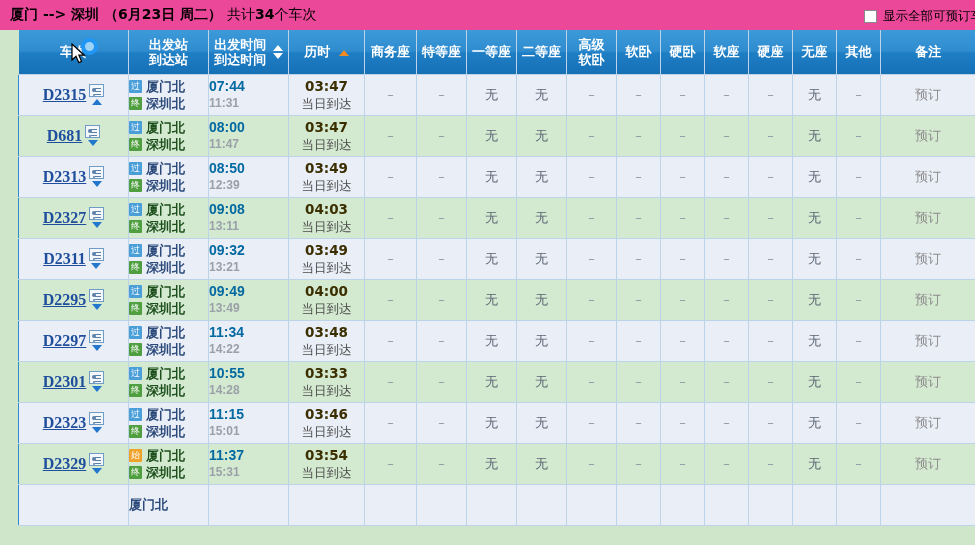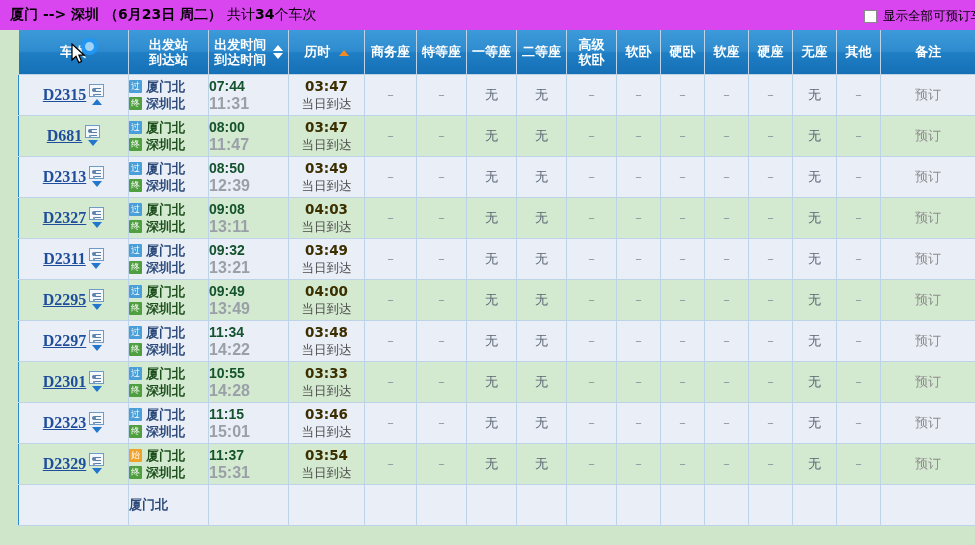--- a/index.html
+++ b/index.html
@@ -10,21 +10,21 @@
     background: #cfe6cb;
     font-family: "DejaVu Sans", "Liberation Sans", sans-serif;
     font-size: 12px;
     color: #333;
   }
 
   
   .topbar {
     position: relative;
     height: 30px;
-    background: #d946ef;
+    background: #ec4899;
     padding-left: 10px;
   }
   .title {
     position: absolute;
     left: 10px; top: 6px;
     font-size: 14px;
     font-weight: bold;
     color: #000;
     white-space: nowrap;
     letter-spacing: 0px;
@@ -216,26 +216,26 @@
     font-weight: bold;
     color: #1d4f1d;
   }
   tr.even .st-name { color: #2b4a7a; }
 
   
   .time-cell { text-align: left; padding-left: 14px; }
   .t-dep {
     font-size: 14px;
     font-weight: bold;
-    color: #14532d;
+    color: #0369a1;
     line-height: 17px;
     font-family: "Liberation Sans", sans-serif;
   }
   .t-arr {
-    font-size: 16px;
+    font-size: 12px;
     font-weight: bold;
     color: #9aa0a8;
     line-height: 17px;
     font-family: "Liberation Sans", sans-serif;
   }
 
   
   .dur-cell { text-align: center; padding-left: 12px; }
   .d-len {
     font-size: 13.5px;

